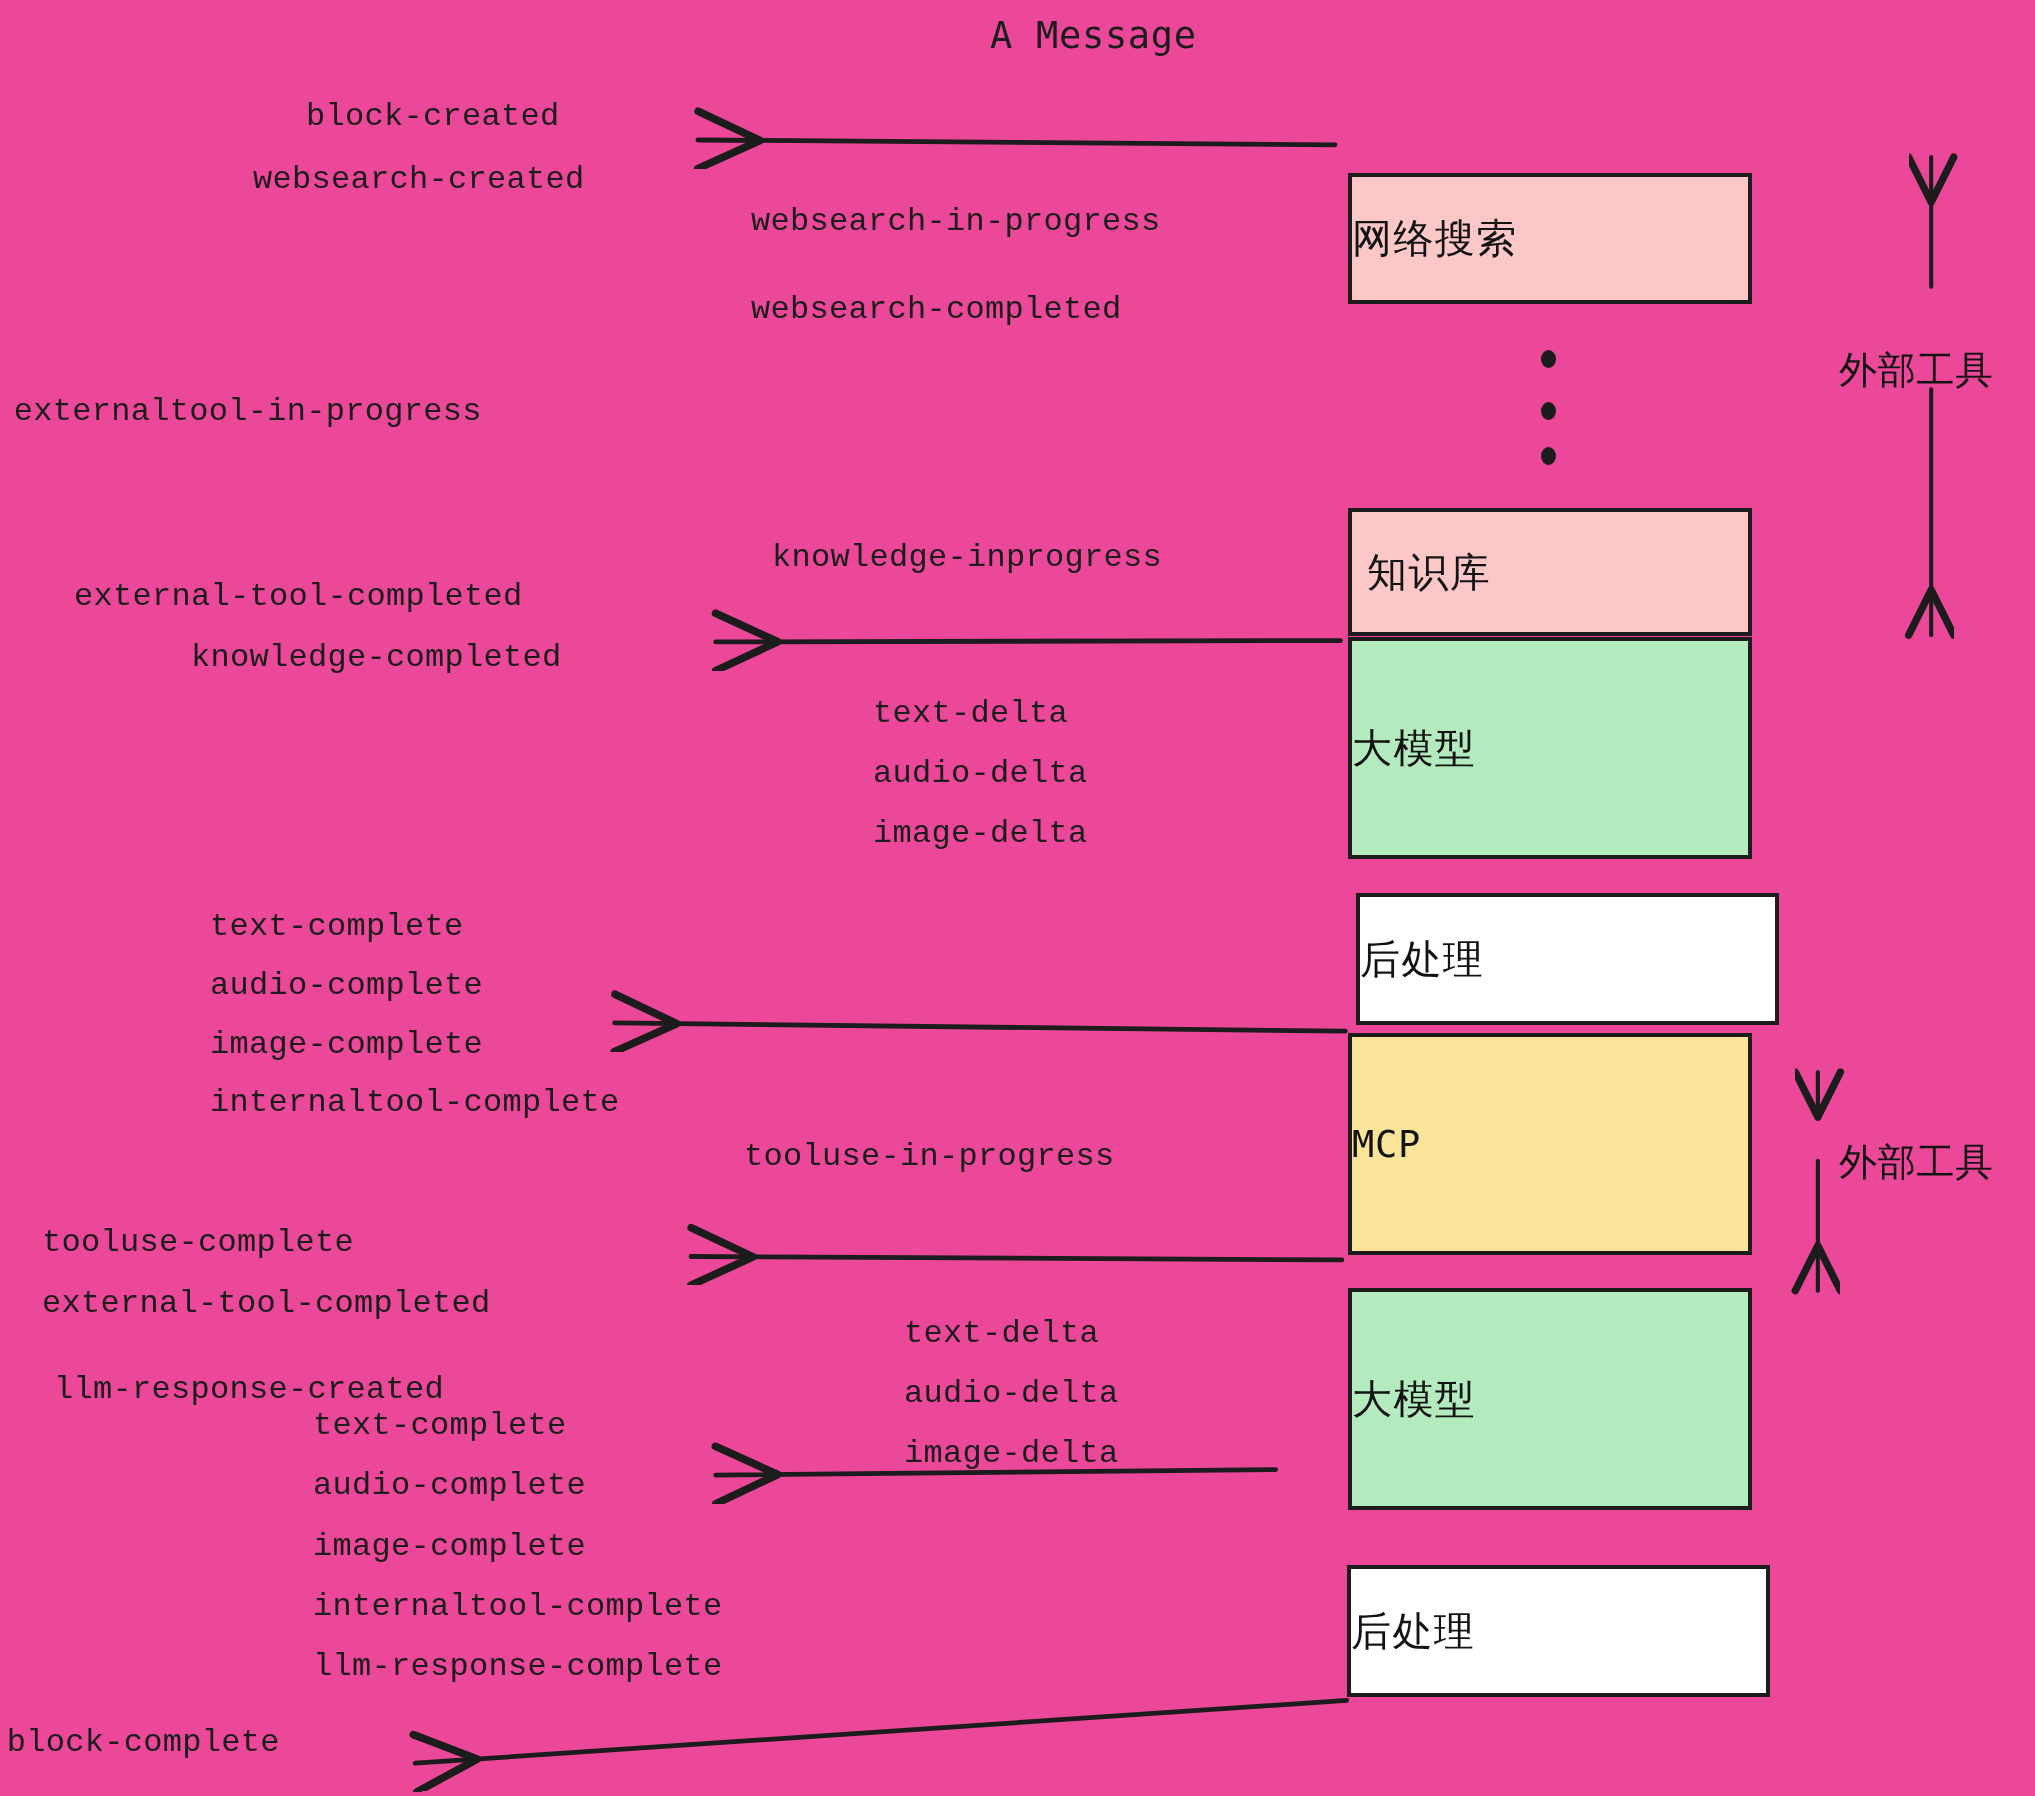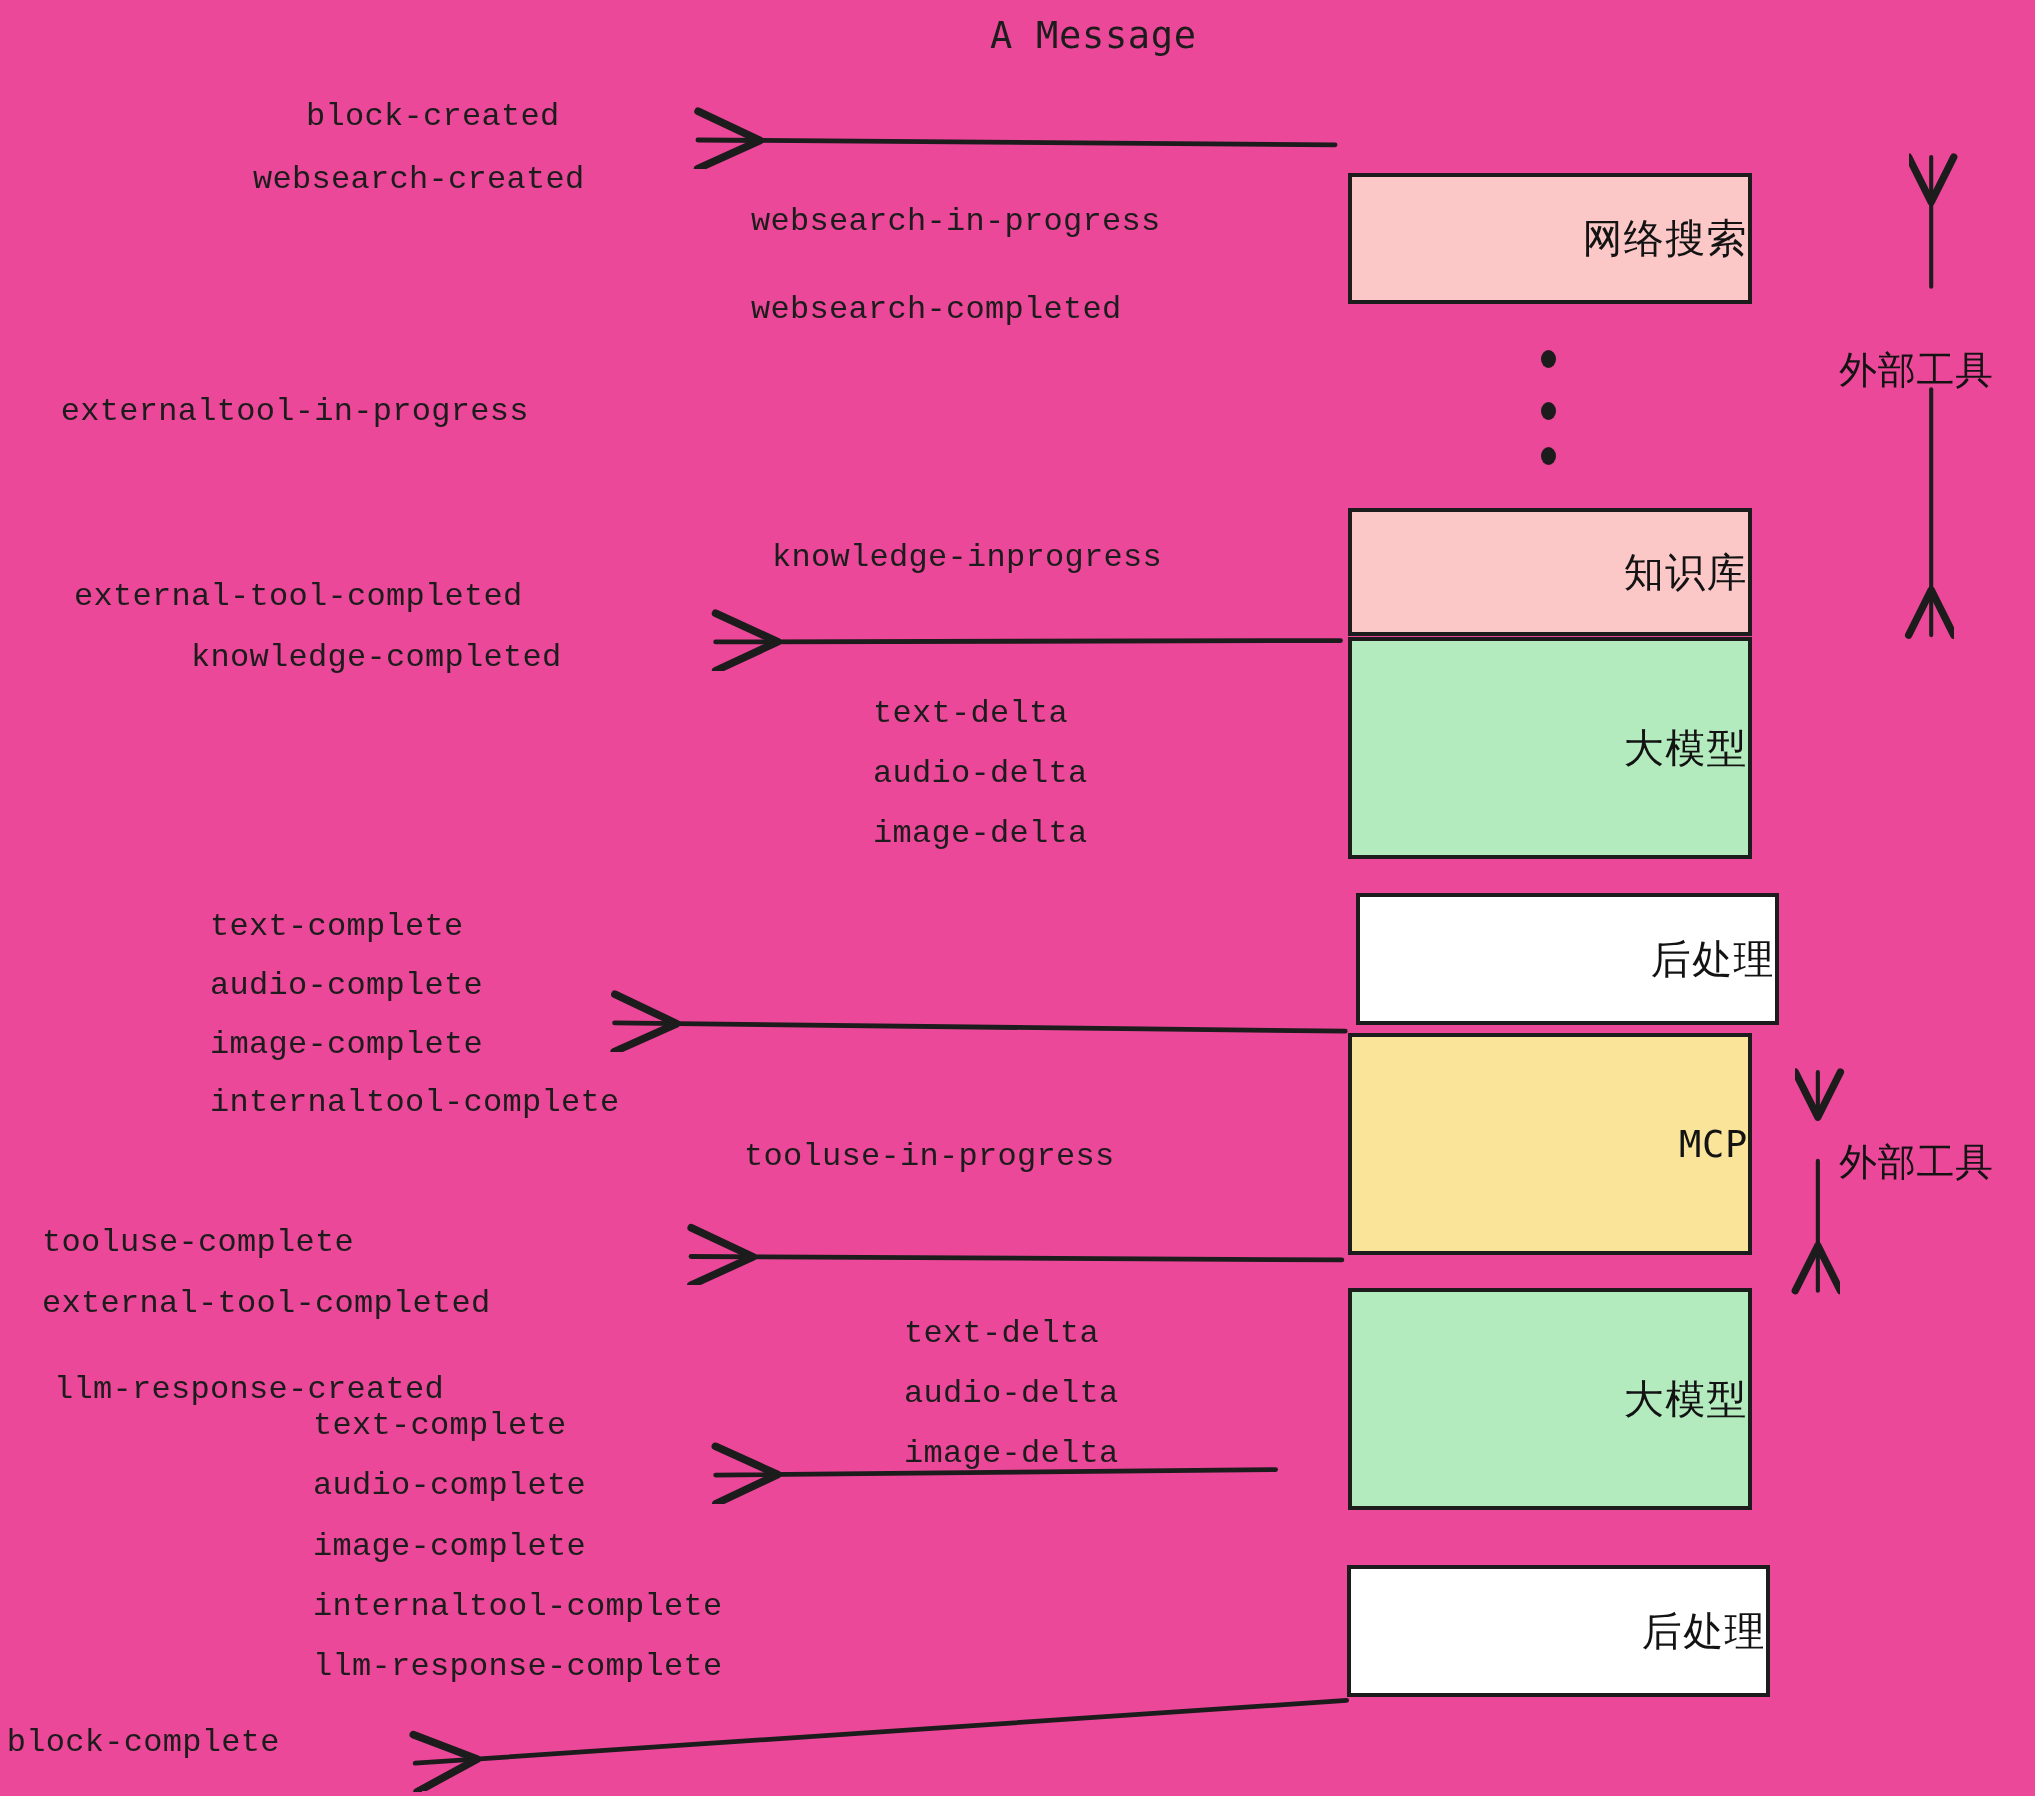--- a/index.html
+++ b/index.html
@@ -38,21 +38,21 @@
     color: #1c1c1c;
     white-space: nowrap;
     letter-spacing: 0.7px;
   }
   .node {
     position: absolute;
     box-sizing: border-box;
     border: 4.1px solid #1c1c1c;
     display: flex;
     align-items: center;
-    justify-content: flex-end;
+    justify-content: flex-start;
     font-family: "DejaVu Sans", "Liberation Sans", sans-serif;
     font-size: 40px;
     color: #131313;
     letter-spacing: 1.4px;
   }
   .node.mcp-label {
     font-family: "DejaVu Sans Mono", "Liberation Mono", monospace;
     font-size: 37px;
     letter-spacing: 0.7px;
   }
@@ -127,21 +127,21 @@
       </div>
       <div class="node" style="left: 1347px; top: 1565px; width: 423px; height: 132px; background: rgb(255, 255, 255);">
         <span>后处理</span>
       </div>
     </div>
   <div id="event-layer">
       <div class="evt" style="left: 306px; top: 101px;">block-created</div>
       <div class="evt" style="left: 253px; top: 164px;">websearch-created</div>
       <div class="evt" style="left: 751px; top: 206px;">websearch-in-progress</div>
       <div class="evt" style="left: 751px; top: 294px;">websearch-completed</div>
-      <div class="evt" style="left: 13.7px; top: 396px; margin-left: 47px;">externaltool-in-progress</div>
+      <div class="evt" style="left: 13.7px; top: 396px;">externaltool-in-progress</div>
       <div class="evt" style="left: 772px; top: 542px;">knowledge-inprogress</div>
       <div class="evt" style="left: 74px; top: 581px;">external-tool-completed</div>
       <div class="evt" style="left: 191px; top: 642px;">knowledge-completed</div>
       <div class="evt" style="left: 873px; top: 698px;">text-delta</div>
       <div class="evt" style="left: 873px; top: 758px;">audio-delta</div>
       <div class="evt" style="left: 873px; top: 818px;">image-delta</div>
       <div class="evt" style="left: 210px; top: 911px;">text-complete</div>
       <div class="evt" style="left: 210px; top: 970px;">audio-complete</div>
       <div class="evt" style="left: 210px; top: 1029px;">image-complete</div>
       <div class="evt" style="left: 210px; top: 1087px;">internaltool-complete</div>

